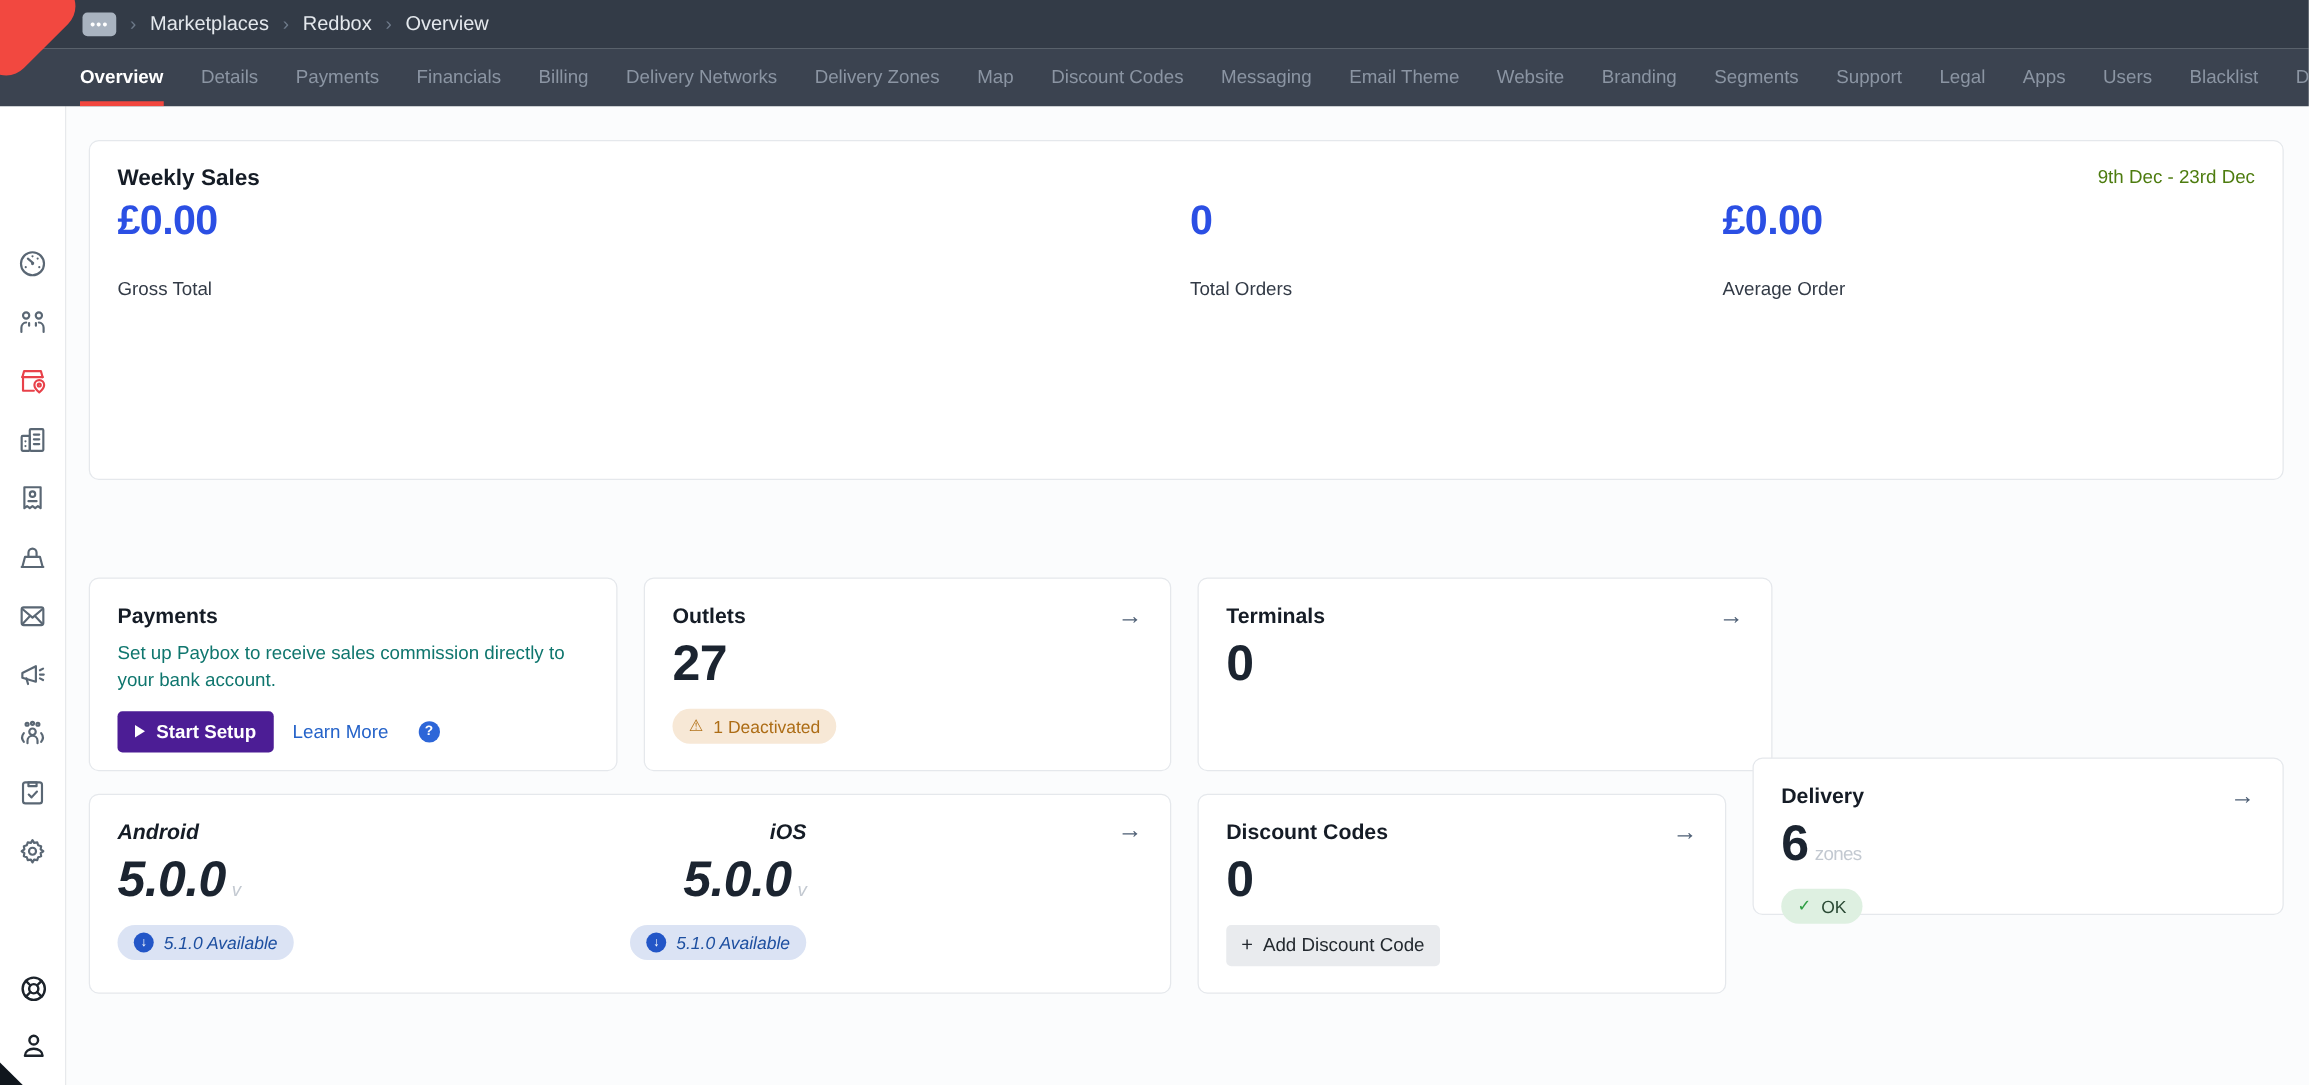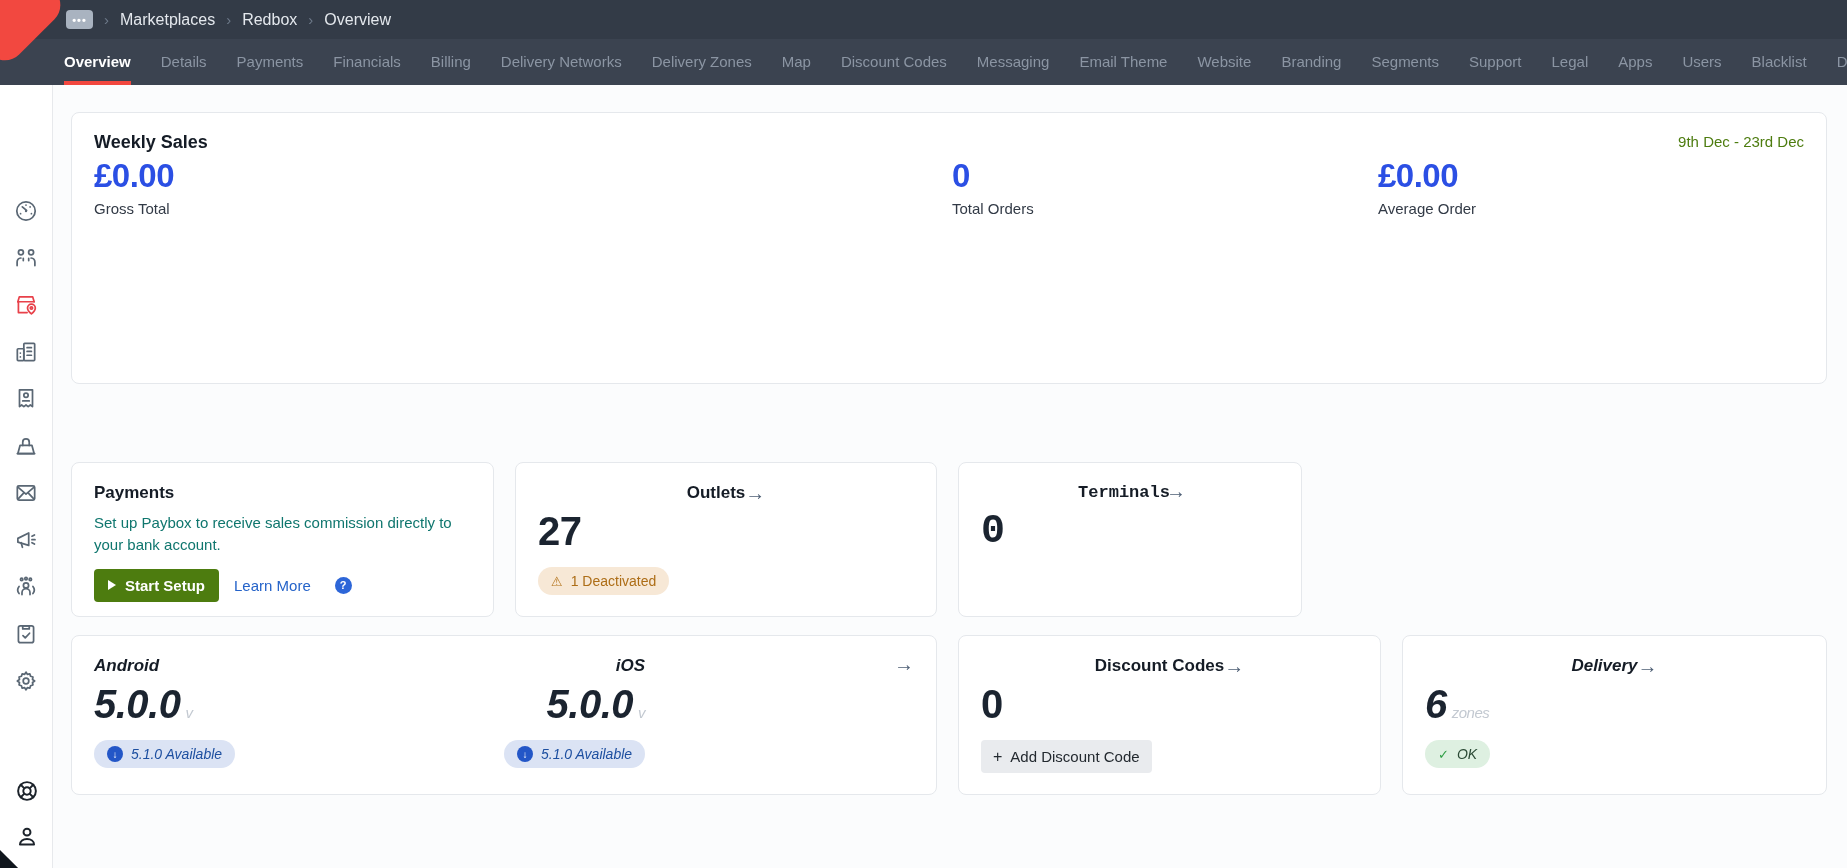--- a/index.html
+++ b/index.html
@@ -37,43 +37,43 @@
     align-items:center; gap:20px; }
   .side-footer .side-item svg { stroke:#1c232b; stroke-width:1.8; }
   .corner-shape { position:absolute; left:-14px; bottom:-14px; width:27px; height:27px;
     background:#10161d; transform:rotate(45deg); z-index:30; }
 
   
   .card { position:absolute; background:#ffffff; border:1px solid #e5e8ec; border-radius:8px; }
   .card-weekly    { left:71px;  top:112px; width:1756px; height:272px; }
   .card-payments  { left:71px;  top:462px; width:423px;  height:155px; }
   .card-outlets   { left:515px; top:462px; width:422px;  height:155px; }
-  .card-terminals { left:958px; top:462px; width:344px;  height:155px;font-family:Liberation Mono, monospace; }
+  .card-terminals { left:958px; top:462px; width:460px;  height:155px; }
   .card-apps      { left:71px;  top:635px; width:866px;  height:160px; }
   .card-discount  { left:958px; top:635px; width:423px;  height:160px; }
-  .card-delivery  { left:1402px;top:635px; width:425px;  height:160px;font-style:italic; }
+  .card-delivery  { left:1402px;top:606px; width:425px;  height:126px; }
 
   .card-pad { padding:20px 22px; height:100%; position:relative; }
-  .card-head { display:flex; justify-content:center; align-items:flex-start; }
+  .card-head { display:flex; justify-content:space-between; align-items:flex-start; }
   .card-title { font-size:17px; font-weight:bold; color:#151c26; }
   .arrow-link { color:#4f6076; font-size:20px; line-height:1; cursor:pointer; font-weight:bold; }
 
   .ws-title { position:absolute; left:22px; top:19px; font-size:18px; font-weight:bold; color:#151c26; }
   .ws-date  { position:absolute; right:22px; top:20px; font-size:15px; color:#4d7c0f; }
   .ws-stat  { position:absolute; top:44px; }
   .ws-stat.s0 { left:22px; } .ws-stat.s1 { left:880px; } .ws-stat.s2 { left:1306px; }
   .ws-value { font-size:33px; font-weight:bold; color:#2b4fe4; letter-spacing:-0.5px; }
-  .ws-label { font-size:15px; color:#323a46; margin-top:5px; }
+  .ws-label { font-size:15px; color:#323a46; margin-top:28px; }
 
   .big-num { font-size:40px; font-weight:bold; color:#1b2430; margin-top:6px; letter-spacing:-0.5px; }
   .num-suffix { font-size:15px; font-weight:normal; color:#c3c9d1; margin-left:5px; }
 
   .pay-desc { font-size:15px; color:#0f766e; line-height:1.45; margin-top:9px; max-width:380px; }
   .pay-actions { display:flex; align-items:center; gap:15px; margin-top:13px; }
-  .btn-green { display:inline-flex; align-items:center; gap:9px; background:#4d7c0f; color:#ffffff;
+  .btn-green { display:inline-flex; align-items:center; gap:9px; background:#4c1d95; color:#ffffff;
     border:none; border-radius:4px; font-size:15px; font-weight:bold; padding:8px 14px; cursor:pointer;
     font-family:inherit; }
   .play-tri { width:0; height:0; border-left:8px solid #ffffff; border-top:5px solid transparent;
     border-bottom:5px solid transparent; }
   .learn-more { display:inline-flex; align-items:center; gap:24px; color:#2563c9; font-size:15px;
     text-decoration:none; cursor:pointer; }
   .q-circle { width:17px; height:17px; border-radius:50%; background:#2d66d8; color:#ffffff;
     font-size:11px; font-weight:bold; display:inline-flex; align-items:center; justify-content:center; }
 
   .pill { display:inline-flex; align-items:center; gap:8px; border-radius:15px; padding:6px 13px;

